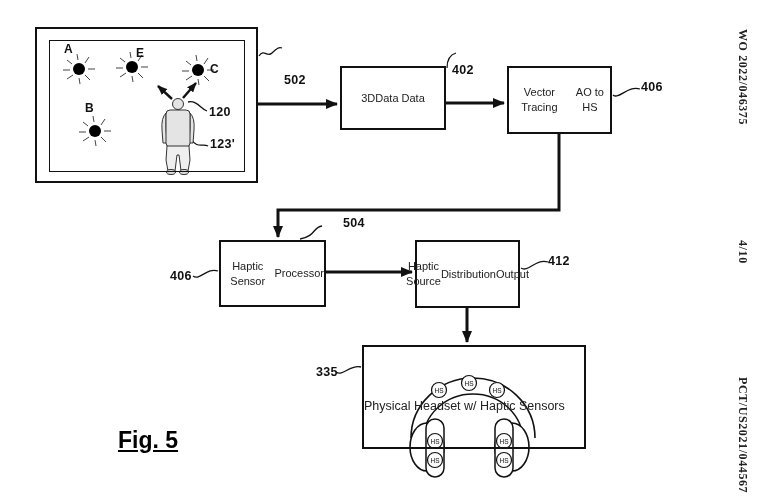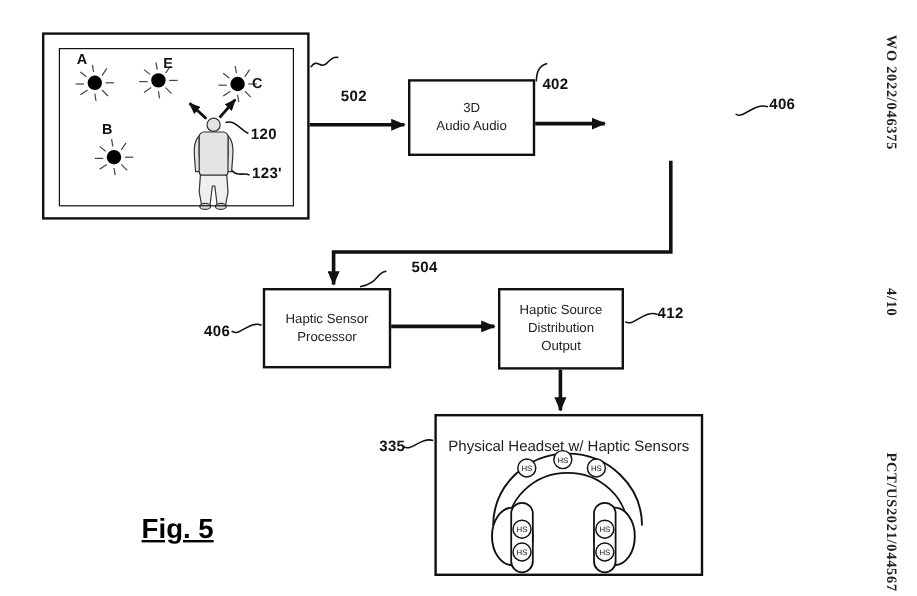--- a/index.html
+++ b/index.html
@@ -3,31 +3,31 @@
 <meta charset="utf-8">
 <style>
   html,body{margin:0;padding:0;background:#fff;}
   .page{
     position:relative;width:764px;height:497px;background:#ffffff;
     font-family:"Liberation Sans",sans-serif;color:#000;overflow:hidden;
   }
   svg.overlay{position:absolute;left:0;top:0;z-index:0;}
   .box{
     position:absolute;border:2px solid #111;box-sizing:border-box;
-    display:flex;flex-direction:column;align-items:center;justify-content:center;
+    display:flex;align-items:center;justify-content:center;
     text-align:center;font-size:11px;line-height:15px;color:#222;z-index:2;
     background:transparent;
   }
   .scene-outer{left:35px;top:27px;width:223px;height:156px;border-width:2.5px;}
   .scene-inner{left:49px;top:40px;width:196px;height:132px;border-width:1.5px;}
   .box-audio{left:340px;top:66px;width:106px;height:64px;}
   .box-vector{left:507px;top:66px;width:105px;height:68px;}
   .box-processor{left:219px;top:240px;width:107px;height:67px;}
   .box-distribution{left:415px;top:240px;width:105px;height:68px;}
-  .box-headset{left:362px;top:345px;width:224px;height:135px;justify-content:flex-start;padding-top:18px;font-size:12.5px;}
+  .box-headset{left:362px;top:345px;width:224px;height:104px;justify-content:flex-start;padding-top:18px;font-size:12.5px;}
   .refnum{position:absolute;font-weight:bold;font-size:12.5px;z-index:3;color:#111;letter-spacing:0.3px;}
   .scene-letter{position:absolute;font-weight:bold;font-size:12px;z-index:3;color:#111;}
   .fig-label{position:absolute;left:118px;top:427px;font-weight:bold;font-size:23px;z-index:3;color:#000;text-decoration:underline;}
   .vtext{
     position:absolute;writing-mode:vertical-rl;z-index:3;
     font-family:"Liberation Serif",serif;font-weight:bold;font-size:12px;
     letter-spacing:0.6px;color:#222;white-space:nowrap;
   }
   .vtext-pub{left:735px;top:29px;}
   .vtext-sheet{left:735px;top:240px;}
@@ -127,23 +127,27 @@
         <text x="504" y="462.5">HS</text>
       </g>
     </g>
   </svg>
 
   <div class="box scene-outer"></div>
   <div class="box scene-inner"></div>
 
   <div class="box box-audio">
     <div>3D</div>
-    <div>Audio Audio</div>
+    <div>Data Data</div>
   </div>
 
+  <div class="box box-vector">
+    <div>Vector Tracing</div>
+    <div>AO to HS</div>
+  </div>
 
   <div class="box box-distribution">
     <div>Haptic Source</div>
     <div>Distribution</div>
     <div>Output</div>
   </div>
 
   <div class="box box-processor">
     <div>Haptic Sensor</div>
     <div>Processor</div>

